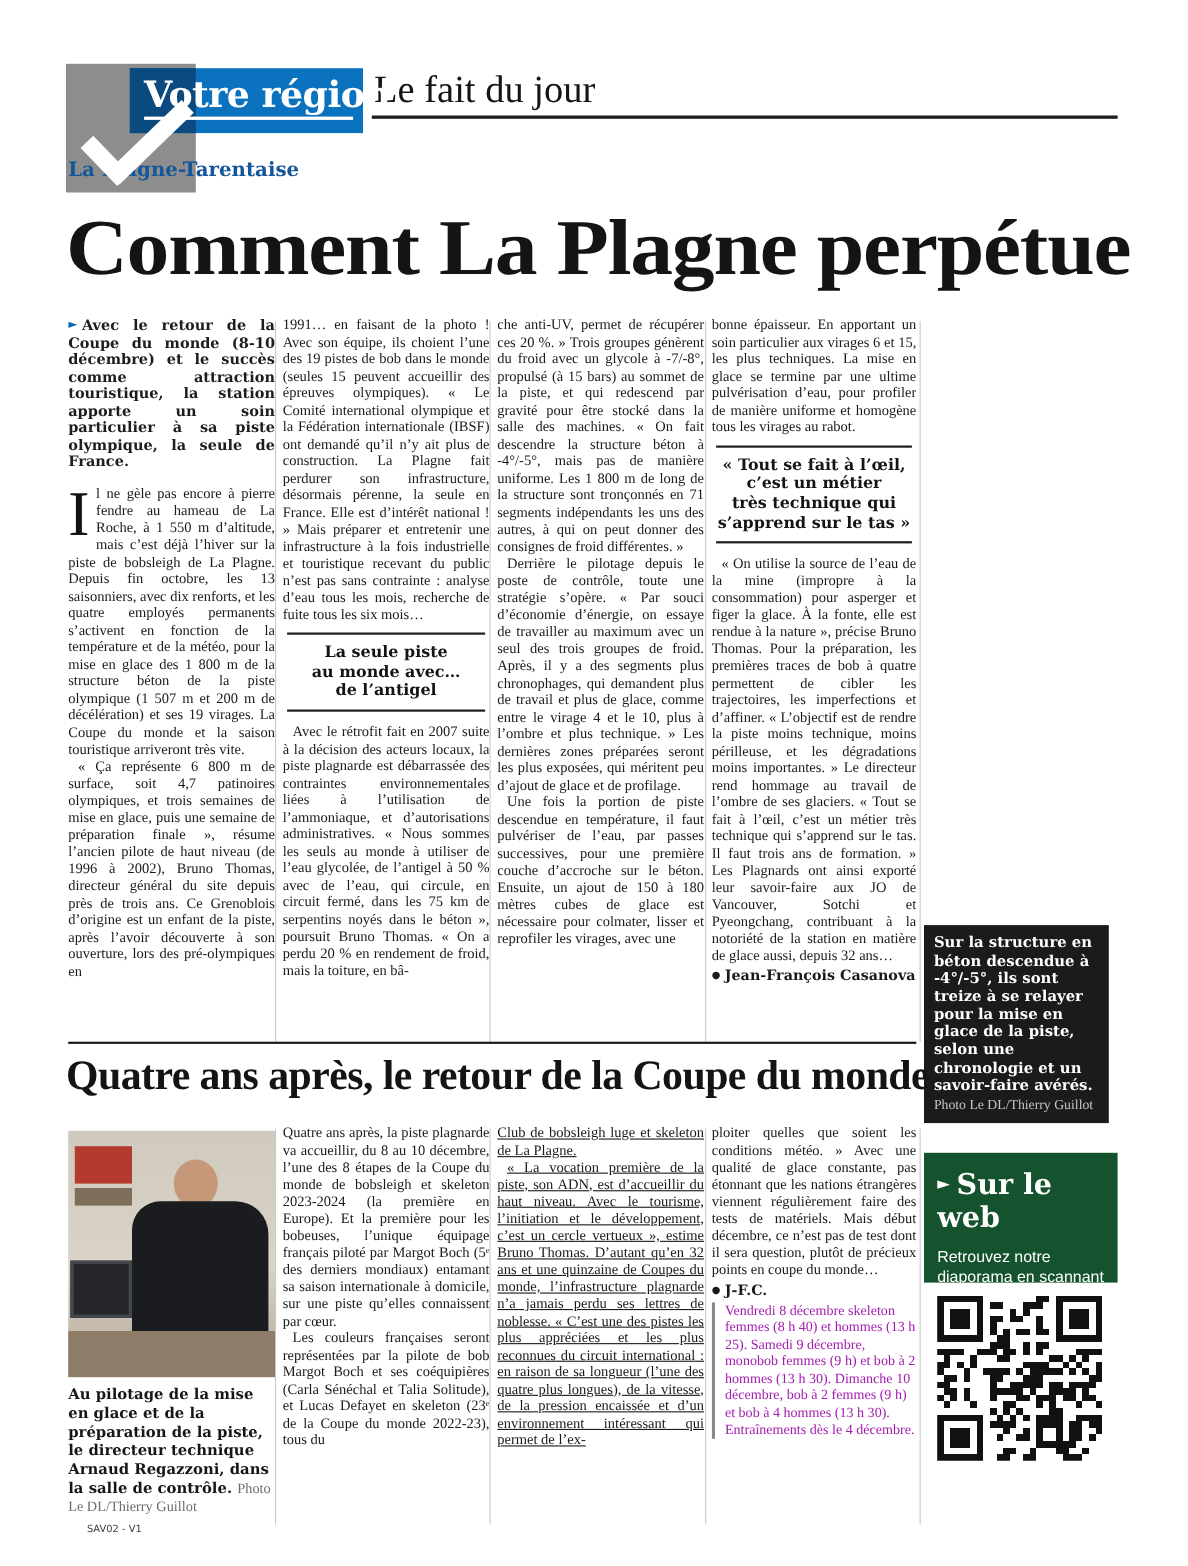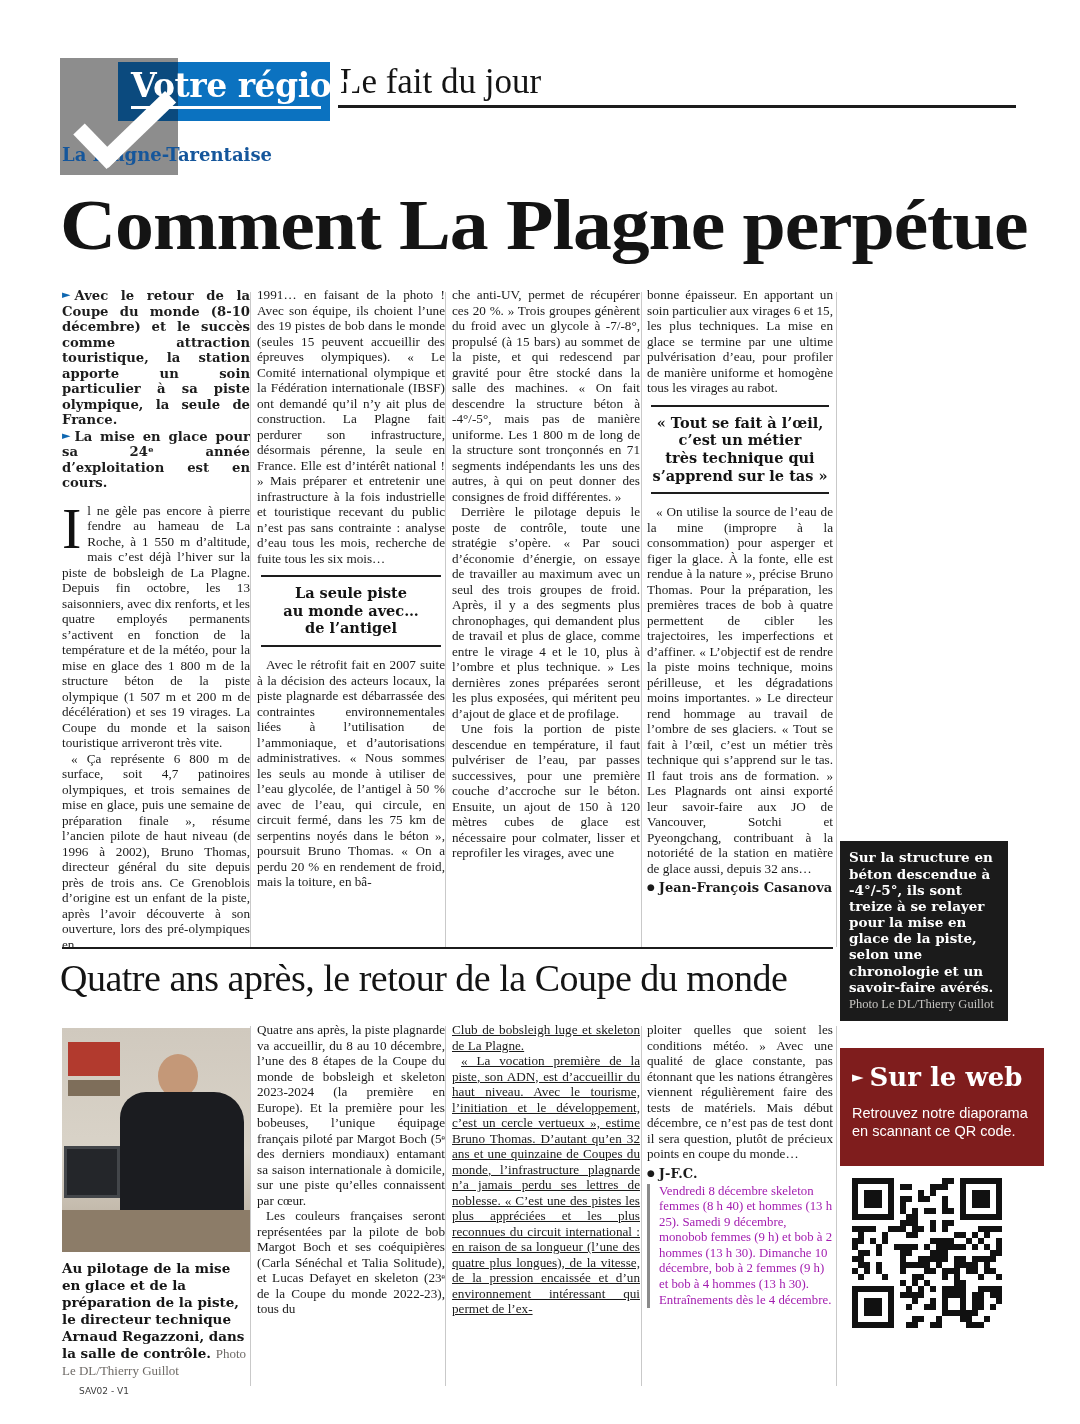--- a/index.html
+++ b/index.html
@@ -20,21 +20,21 @@
   .check-arm.a1{left:79px;top:121px;width:48px;height:16px;transform:rotate(46deg);transform-origin:left center;}
   .check-arm.a2{left:103px;top:154px;width:94px;height:16px;transform:rotate(-44deg);transform-origin:left center;}
   .subsection{left:340px;top:62px;font-size:35px;color:#141414;}
   .header-rule{left:338px;top:105px;width:678px;height:3px;background:#1c1c1c;}
   .kicker{left:62px;top:144px;font-family:"DejaVu Serif",serif;font-weight:700;font-size:18px;color:#15569b;}
 
   
   .headline1{left:60px;top:184px;width:1020px;height:86px;overflow:hidden;white-space:nowrap;
              font-size:72px;font-weight:700;letter-spacing:-1px;color:#141414;
              transform:scaleX(1.08);transform-origin:left center;}
-  .headline2{left:60px;top:956px;width:800px;font-size:38px;font-weight:400;letter-spacing:-.5px;color:#141414;white-space:nowrap;}
+  .headline2{left:60px;top:956px;width:800px;font-size:38px;font-weight:700;letter-spacing:-.5px;color:#141414;white-space:nowrap;}
 
   
   .col{position:absolute;top:287px;height:662px;overflow:hidden;}
   .bcol{position:absolute;top:1022px;height:372px;overflow:hidden;}
   .body p{margin:0;font-size:13.2px;line-height:15.5px;text-align:justify;}
   .body p.ind{text-indent:9px;}
   .vrule{position:absolute;width:1px;background:#c9c9c9;}
 
   .lead{font-family:"DejaVu Serif",serif;font-weight:700;font-size:14px;line-height:16.3px;
         color:#1d1d1d;margin-bottom:12px;text-align:left;}
@@ -71,21 +71,21 @@
   .p2-body{position:absolute;left:58px;top:64px;width:124px;height:122px;background:#1b1c20;border-radius:26px 30px 0 0;}
   .p2-desk{position:absolute;left:0;bottom:0;width:100%;height:42px;background:#8c7c68;}
   .p2-monitor{position:absolute;left:2px;top:118px;width:50px;height:46px;background:#24262a;border:3px solid #43464a;}
 
   
   .caption2{left:62px;top:1260px;width:188px;font-family:"DejaVu Serif",serif;font-weight:700;
             font-size:13.5px;line-height:1.26;color:#161616;text-align:left;}
   .caption2 .credit{font-family:"Liberation Serif",serif;font-weight:400;color:#6e6a66;font-size:13px;}
   .rule-mid{left:62px;top:947px;width:771px;height:2px;background:#1b1b1b;}
 
-  .webbox{left:840px;top:1048px;width:204px;height:118px;background:#7f1d1d;color:#fff;box-sizing:border-box;
+  .webbox{left:840px;top:1048px;width:176px;height:118px;background:#14532d;color:#fff;box-sizing:border-box;
           padding:14px 12px 10px;}
   .webbox .title{font-family:"DejaVu Serif",serif;font-weight:700;font-size:26px;margin:0;}
   .webbox .title .arrow{color:#fff;font-size:15px;vertical-align:4px;padding-right:6px;}
   .webbox .wtext{margin:12px 0 0;font-family:"Liberation Sans",sans-serif;font-size:14.5px;line-height:1.25;}
   .qr{left:852px;top:1178px;width:150px;height:150px;}
 
   .edition{left:79px;top:1386px;font-family:"DejaVu Sans",sans-serif;font-size:9px;color:#3c3c3c;}
 </style>
 </head>
 <body>
@@ -103,38 +103,37 @@
   <div class="abs check-arm a2"></div>
   <div class="abs subsection">Le fait du jour</div>
   <div class="abs header-rule"></div>
   <div class="abs kicker">La Plagne-Tarentaise</div>
 
   <div class="abs headline1">Comment La Plagne perpétue</div>
 
   <div class="col body" style="left:62px;width:188px;">
     <div class="lead">
       <p><span class="arrow">►</span><span>Avec le retour de la Coupe du monde (8-10 décembre) et le succès comme attraction touristique, la station apporte un soin particulier à sa piste olympique, la seule de France.</span></p>
-      <p><span class="arrow">►</span><span>La mise en glace pour sa 24ᵉ année d’exploitation est en cours.</span></p>
     </div>
     <p><span class="dc">I</span><span>l ne gèle pas encore à pierre fendre au hameau de La Roche, à 1 550 m d’altitude, mais c’est déjà l’hiver sur la piste de bobsleigh de La Plagne. Depuis fin octobre, les 13 saisonniers, avec dix renforts, et les quatre employés permanents s’activent en fonction de la température et de la météo, pour la mise en glace des 1 800 m de la structure béton de la piste olympique (1 507 m et 200 m de décélération) et ses 19 virages. La Coupe du monde et la saison touristique arriveront très vite.</span></p>
     <p class="ind">« Ça représente 6 800 m de surface, soit 4,7 patinoires olympiques, et trois semaines de mise en glace, puis une semaine de préparation finale », résume l’ancien pilote de haut niveau (de 1996 à 2002), Bruno Thomas, directeur général du site depuis près de trois ans. Ce Grenoblois d’origine est un enfant de la piste, après l’avoir découverte à son ouverture, lors des pré-olympiques en</p>
   </div>
 
   <div class="col body" style="left:257px;width:188px;">
     <p>1991… en faisant de la photo ! Avec son équipe, ils choient l’une des 19 pistes de bob dans le monde (seules 15 peuvent accueillir des épreuves olympiques). « Le Comité international olympique et la Fédération internationale (IBSF) ont demandé qu’il n’y ait plus de construction. La Plagne fait perdurer son infrastructure, désormais pérenne, la seule en France. Elle est d’intérêt national ! » Mais préparer et entretenir une infrastructure à la fois industrielle et touristique recevant du public n’est pas sans contrainte : analyse d’eau tous les mois, recherche de fuite tous les six mois…</p>
     <div class="subhead">La seule piste
 au monde avec…
 de l’antigel</div>
     <p class="ind">Avec le rétrofit fait en 2007 suite à la décision des acteurs locaux, la piste plagnarde est débarrassée des contraintes environnementales liées à l’utilisation de l’ammoniaque, et d’autorisations administratives. « Nous sommes les seuls au monde à utiliser de l’eau glycolée, de l’antigel à 50 % avec de l’eau, qui circule, en circuit fermé, dans les 75 km de serpentins noyés dans le béton », poursuit Bruno Thomas. « On a perdu 20 % en rendement de froid, mais la toiture, en bâ-</p>
   </div>
 
   <div class="col body" style="left:452px;width:188px;">
     <p>che anti-UV, permet de récupérer ces 20 %. » Trois groupes génèrent du froid avec un glycole à -7/-8°, propulsé (à 15 bars) au sommet de la piste, et qui redescend par gravité pour être stocké dans la salle des machines. « On fait descendre la structure béton à -4°/-5°, mais pas de manière uniforme. Les 1 800 m de long de la structure sont tronçonnés en 71 segments indépendants les uns des autres, à qui on peut donner des consignes de froid différentes. »</p>
     <p class="ind">Derrière le pilotage depuis le poste de contrôle, toute une stratégie s’opère. « Par souci d’économie d’énergie, on essaye de travailler au maximum avec un seul des trois groupes de froid. Après, il y a des segments plus chronophages, qui demandent plus de travail et plus de glace, comme entre le virage 4 et le 10, plus à l’ombre et plus technique. » Les dernières zones préparées seront les plus exposées, qui méritent peu d’ajout de glace et de profilage.</p>
-    <p class="ind">Une fois la portion de piste descendue en température, il faut pulvériser de l’eau, par passes successives, pour une première couche d’accroche sur le béton. Ensuite, un ajout de 150 à 120 mètres cubes de glace est nécessaire pour colmater, lisser et reprofiler les virages, avec une</p>
+    <p class="ind">Une fois la portion de piste descendue en température, il faut pulvériser de l’eau, par passes successives, pour une première couche d’accroche sur le béton. Ensuite, un ajout de 150 à 180 mètres cubes de glace est nécessaire pour colmater, lisser et reprofiler les virages, avec une</p>
   </div>
 
   <div class="col body" style="left:647px;width:186px;">
     <p>bonne épaisseur. En apportant un soin particulier aux virages 6 et 15, les plus techniques. La mise en glace se termine par une ultime pulvérisation d’eau, pour profiler de manière uniforme et homogène tous les virages au rabot.</p>
     <div class="subhead">« Tout se fait à l’œil,
 c’est un métier
 très technique qui
 s’apprend sur le tas »</div>
     <p class="ind">« On utilise la source de l’eau de la mine (impropre à la consommation) pour asperger et figer la glace. À la fonte, elle est rendue à la nature », précise Bruno Thomas. Pour la préparation, les premières traces de bob à quatre permettent de cibler les trajectoires, les imperfections et d’affiner. « L’objectif est de rendre la piste moins technique, moins périlleuse, et les dégradations moins importantes. » Le directeur rend hommage au travail de l’ombre de ses glaciers. « Tout se fait à l’œil, c’est un métier très technique qui s’apprend sur le tas. Il faut trois ans de formation. » Les Plagnards ont ainsi exporté leur savoir-faire aux JO de Vancouver, Sotchi et Pyeongchang, contribuant à la notoriété de la station en matière de glace aussi, depuis 32 ans…</p>
     <div class="byline"><span class="bullet">●</span><span>Jean-François Casanova</span></div>

